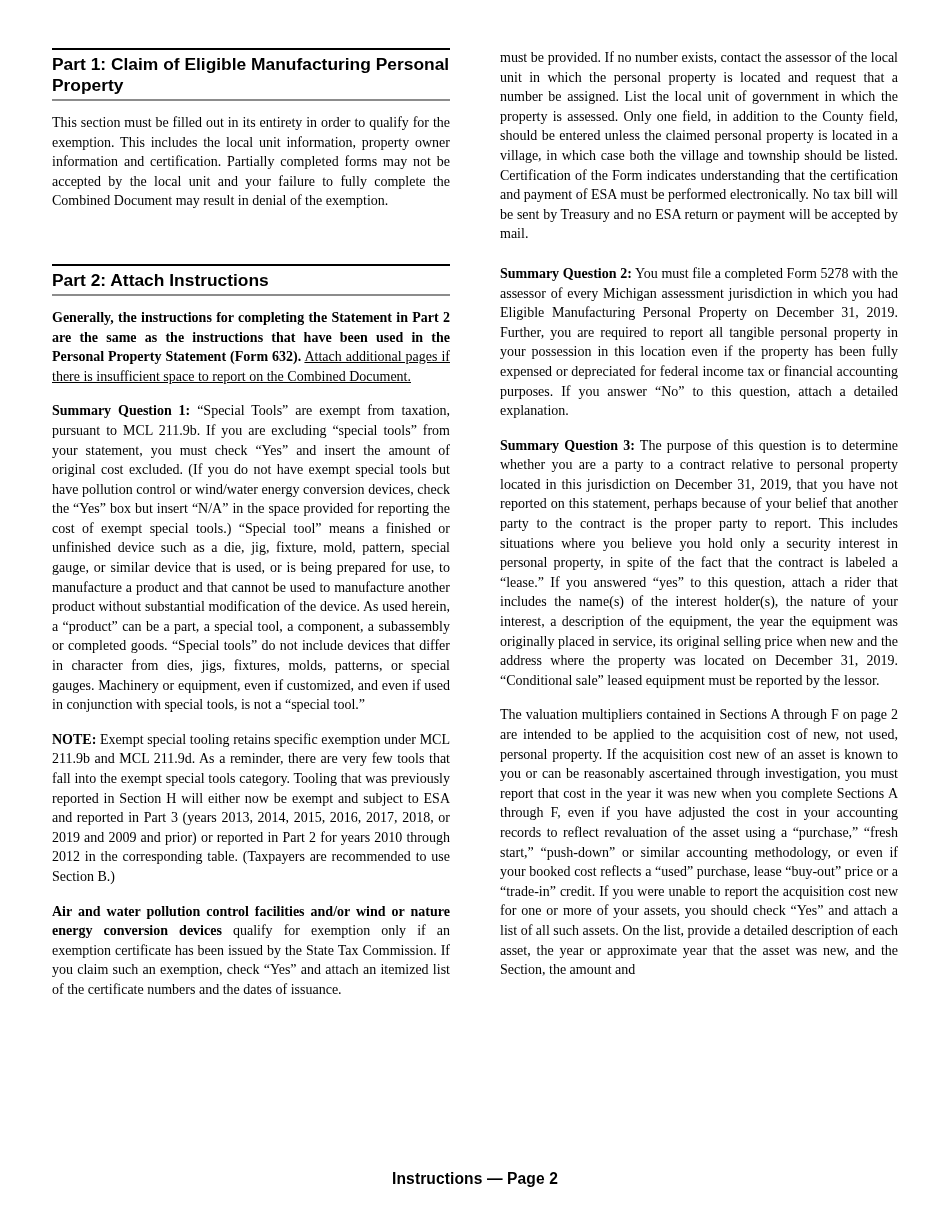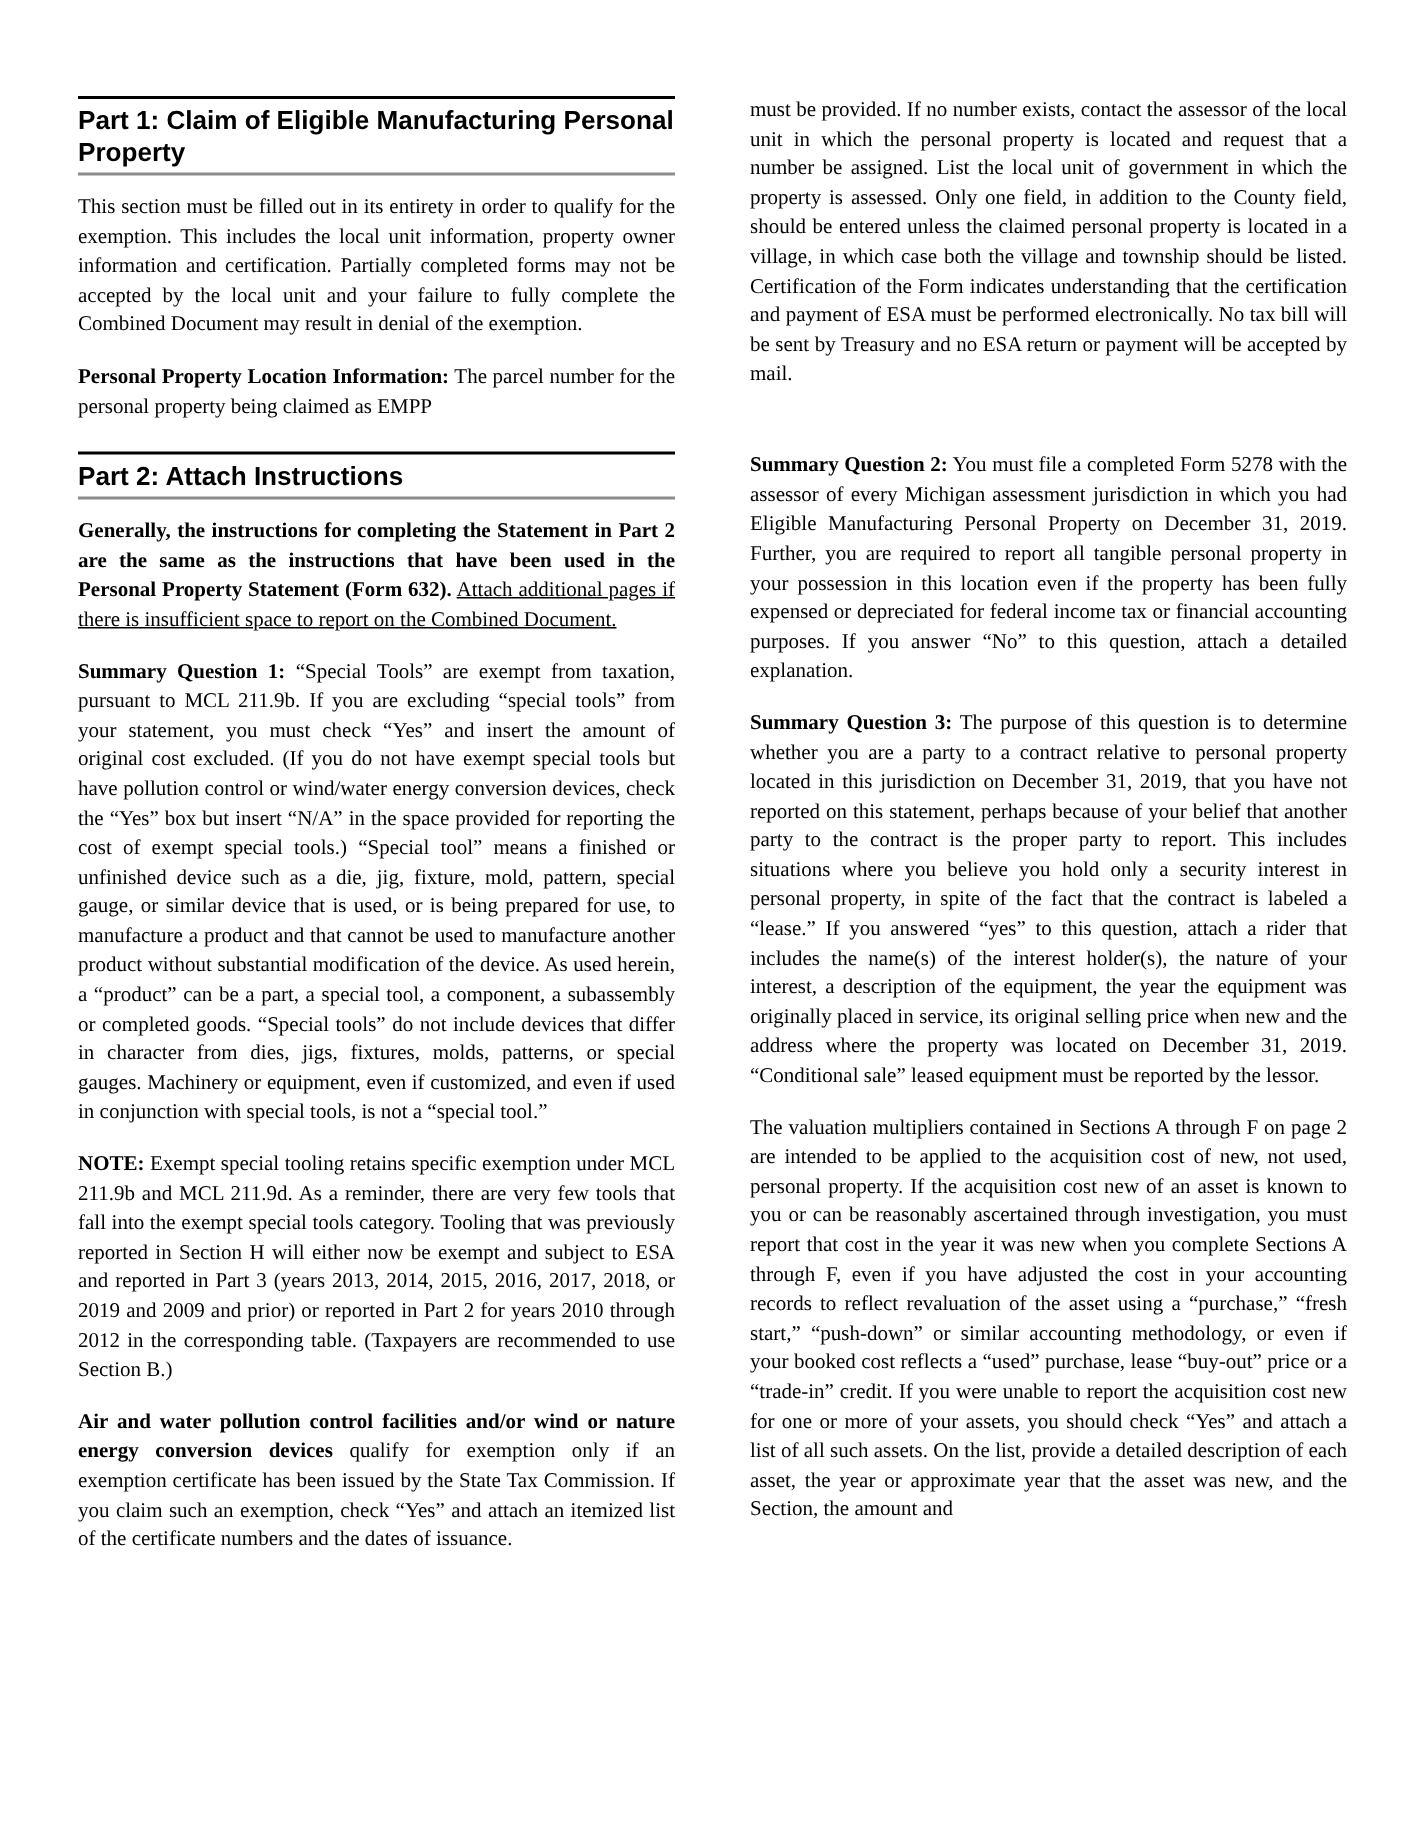--- a/index.html
+++ b/index.html
@@ -14,21 +14,21 @@
     font-family: "Liberation Serif", "DejaVu Serif", serif;
     color: #000000;
     position: relative;
     overflow: hidden;
   }
   .page {
     position: relative;
     width: 950px;
     height: 1230px;
     box-sizing: border-box;
-    padding: 16px 52px;
+    padding: 0 52px;
   }
 
   
   .cols {
     display: flex;
     justify-content: space-between;
     align-items: flex-start;
   }
   .col {
     width: 398px;
@@ -104,21 +104,20 @@
 <div class="page">
 
   <div class="section-top">
     <div class="cols">
 
       <div class="col">
         <div class="part-head">Part 1: Claim of Eligible Manufacturing Personal Property</div>
 
         <p class="body">This section must be filled out in its entirety in order to qualify for the exemption. This includes the local unit information, property owner information and certification. Partially completed forms may not be accepted by the local unit and your failure to fully complete the Combined Document may result in denial of the exemption.</p>
 
-        <p class="body"><b>Personal Property Location Information:</b><span> The parcel number for the personal property being claimed as EMPP</span></p>
       </div>
 
       <div class="col">
         <p class="body">must be provided. If no number exists, contact the assessor of the local unit in which the personal property is located and request that a number be assigned. List the local unit of government in which the property is assessed. Only one field, in addition to the County field, should be entered unless the claimed personal property is located in a village, in which case both the village and township should be listed. Certification of the Form indicates understanding that the certification and payment of ESA must be performed electronically. No tax bill will be sent by Treasury and no ESA return or payment will be accepted by mail.</p>
       </div>
 
     </div>
   </div>
 
 
@@ -141,14 +140,15 @@
         <p class="body"><b>Summary Question 2:</b><span> You must file a completed Form 5278 with the assessor of every Michigan assessment jurisdiction in which you had Eligible Manufacturing Personal Property on December 31, 2019. Further, you are required to report all tangible personal property in your possession in this location even if the property has been fully expensed or depreciated for federal income tax or financial accounting purposes. If you answer “No” to this question, attach a detailed explanation.</span></p>
 
         <p class="body"><b>Summary Question 3:</b><span> The purpose of this question is to determine whether you are a party to a contract relative to personal property located in this jurisdiction on December 31, 2019, that you have not reported on this statement, perhaps because of your belief that another party to the contract is the proper party to report. This includes situations where you believe you hold only a security interest in personal property, in spite of the fact that the contract is labeled a “lease.” If you answered “yes” to this question, attach a rider that includes the name(s) of the interest holder(s), the nature of your interest, a description of the equipment, the year the equipment was originally placed in service, its original selling price when new and the address where the property was located on December 31, 2019. “Conditional sale” leased equipment must be reported by the lessor.</span></p>
 
         <p class="body">The valuation multipliers contained in Sections A through F on page 2 are intended to be applied to the acquisition cost of new, not used, personal property. If the acquisition cost new of an asset is known to you or can be reasonably ascertained through investigation, you must report that cost in the year it was new when you complete Sections A through F, even if you have adjusted the cost in your accounting records to reflect revaluation of the asset using a “purchase,” “fresh start,” “push-down” or similar accounting methodology, or even if your booked cost reflects a “used” purchase, lease “buy-out” price or a “trade-in” credit. If you were unable to report the acquisition cost new for one or more of your assets, you should check “Yes” and attach a list of all such assets. On the list, provide a detailed description of each asset, the year or approximate year that the asset was new, and the Section, the amount and</p>
       </div>
 
     </div>
   </div>
 
+  <div class="footer">Instructions — Page 2</div>
 
 </div>
 
 </body></html>

